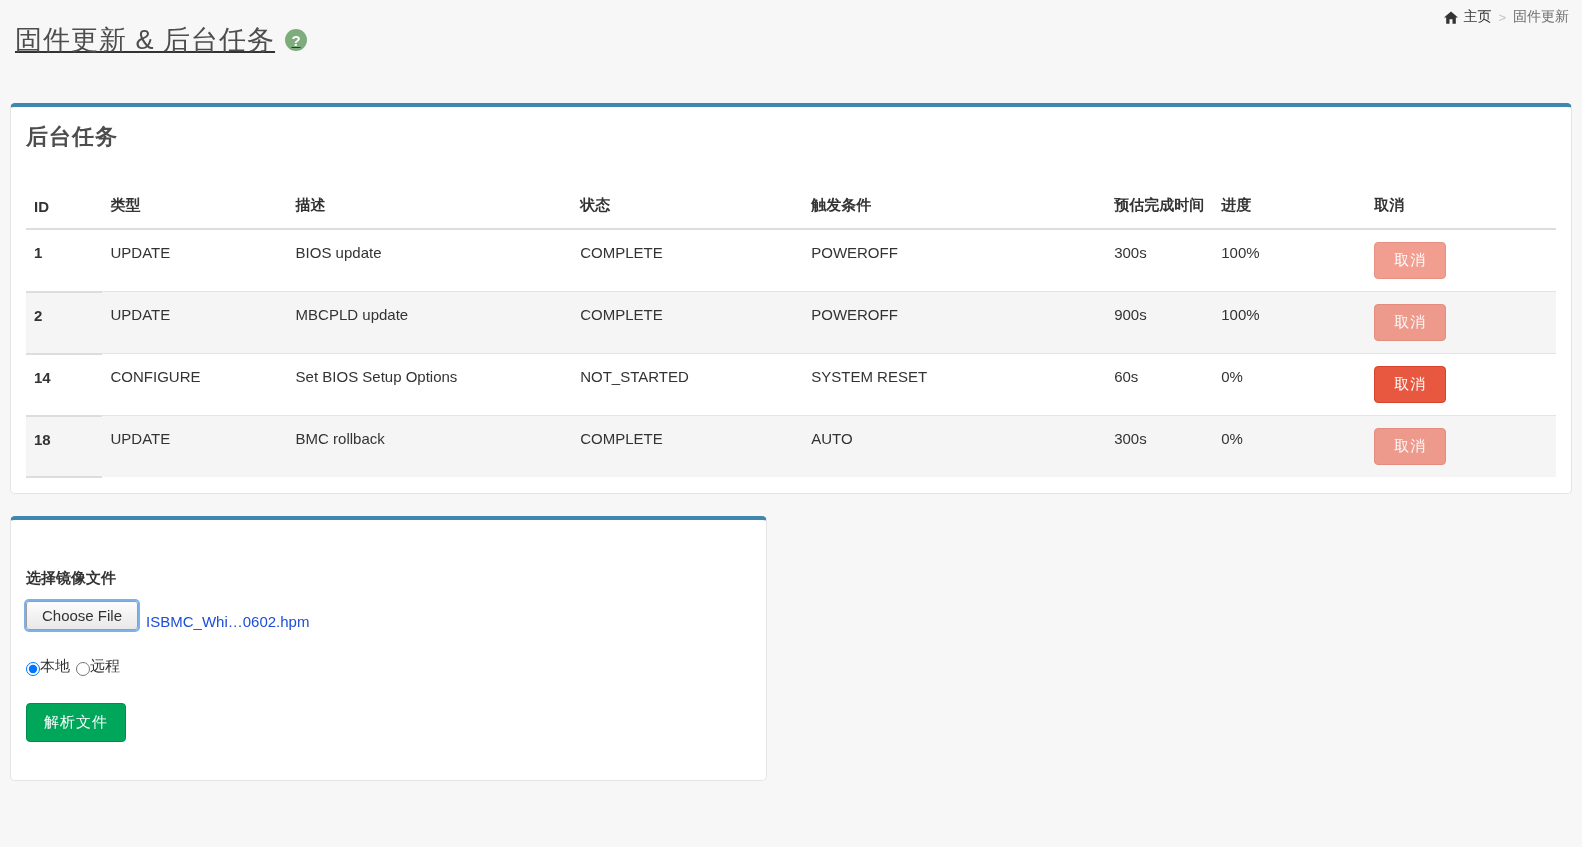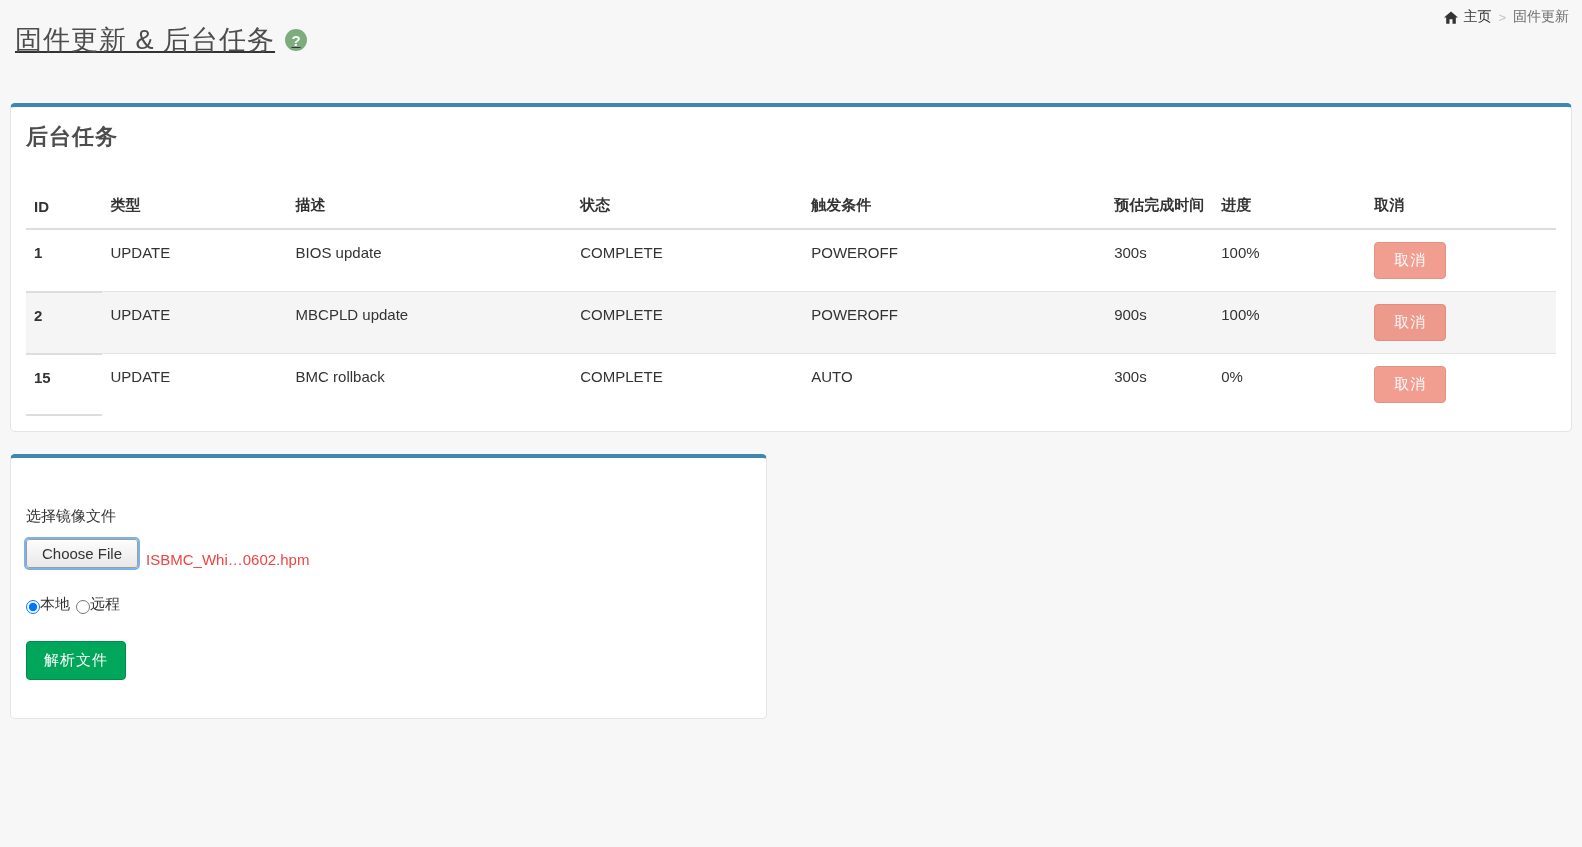--- a/index.html
+++ b/index.html
@@ -136,21 +136,21 @@
   }
 
   
   .panel-hpm {
     width: 757px;
     padding-bottom: 38px;
   }
   .field-label {
     display: block;
     font-size: 15px;
-    font-weight: normal;
+    font-weight: bold;
     color: #333;
     margin-top: 34px;
   }
   .file-row {
     margin-top: 13px;
     display: flex;
     align-items: flex-end;
     font-size: 15px;
   }
   .file-btn {
@@ -159,21 +159,21 @@
     font-size: 15px;
     color: #333;
     background: linear-gradient(#fdfdfd, #e8e8e8);
     border: 1px solid #9d9d9d;
     border-radius: 3px;
     box-shadow: 0 0 0 2px #7cb1ea;
     cursor: pointer;
   }
   .file-name {
     margin-left: 8px;
-    color: #ef4444;
+    color: #1d4ed8;
   }
   .radio-row {
     margin-top: 27px;
     font-size: 15px;
     display: flex;
     align-items: flex-end;
   }
   .radio-row input[type="radio"] {
     margin: 0;
     width: 14px;
@@ -249,21 +249,31 @@
           <th class="col-0">2</th>
           <td class="col-1">UPDATE</td>
           <td class="col-2">MBCPLD update</td>
           <td class="col-3">COMPLETE</td>
           <td class="col-4">POWEROFF</td>
           <td class="col-5">900s</td>
           <td class="col-6">100%</td>
           <td class="col-7 cell-cancel"><button class="btn-cancel is-disabled" disabled="disabled">取消</button></td>
         </tr>
         <tr>
-          <th class="col-0">15</th>
+          <th class="col-0">14</th>
+          <td class="col-1">CONFIGURE</td>
+          <td class="col-2">Set BIOS Setup Options</td>
+          <td class="col-3">NOT_STARTED</td>
+          <td class="col-4">SYSTEM RESET</td>
+          <td class="col-5">60s</td>
+          <td class="col-6">0%</td>
+          <td class="col-7 cell-cancel"><button class="btn-cancel">取消</button></td>
+        </tr>
+        <tr>
+          <th class="col-0">18</th>
           <td class="col-1">UPDATE</td>
           <td class="col-2">BMC rollback</td>
           <td class="col-3">COMPLETE</td>
           <td class="col-4">AUTO</td>
           <td class="col-5">300s</td>
           <td class="col-6">0%</td>
           <td class="col-7 cell-cancel"><button class="btn-cancel is-disabled" disabled="disabled">取消</button></td>
         </tr>
       </tbody>
   </table>

